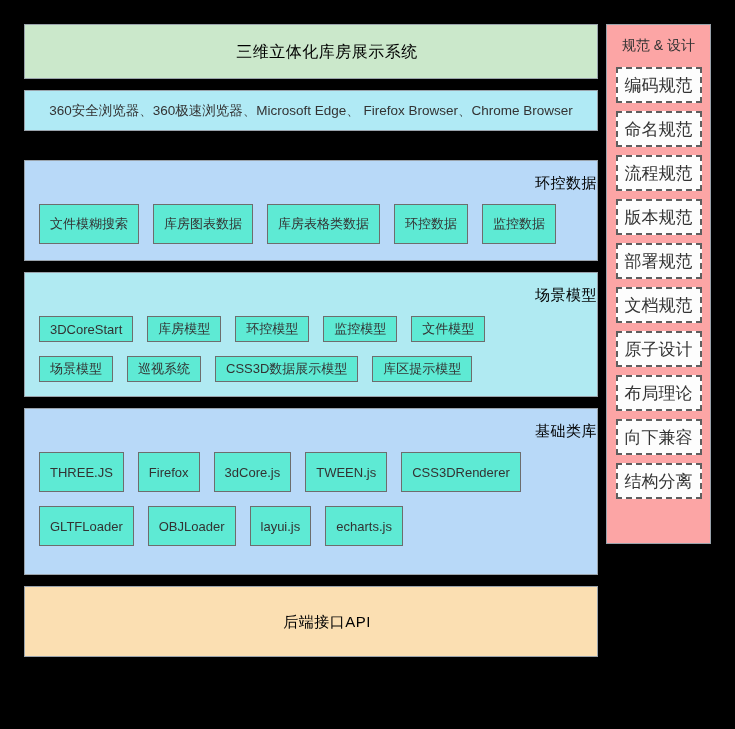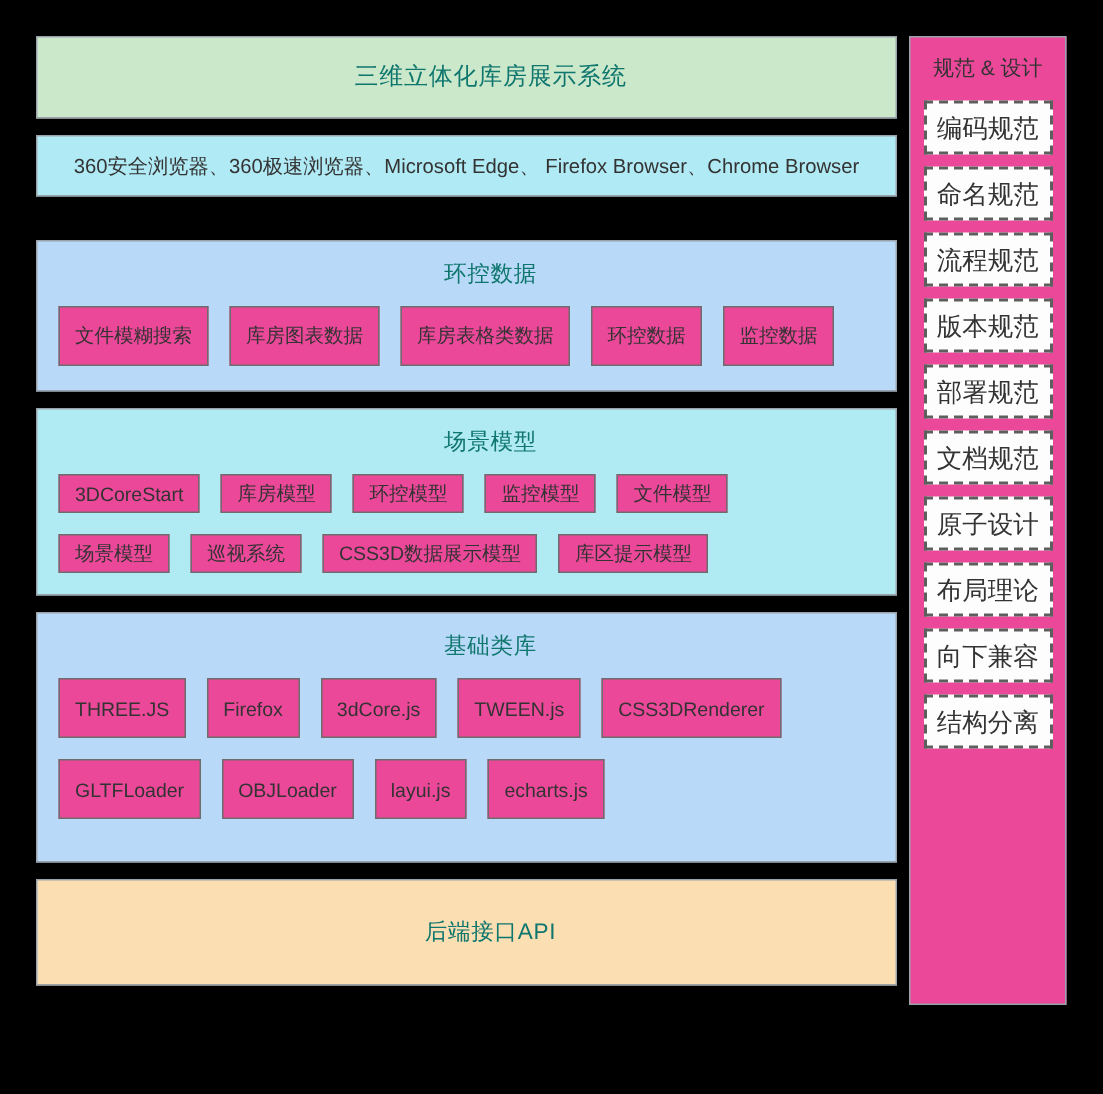--- a/index.html
+++ b/index.html
@@ -35,22 +35,22 @@
     flex-direction: column;
   }
 
   
   .panel {
     box-sizing: border-box;
     border: 1px solid #9aa3ab;
     width: 100%;
   }
   .panel-title {
-    text-align: center;
-    color: #0f766e;
+    text-align: right;
+    color: #000000;
     font-size: 15px;
     line-height: 1;
     letter-spacing: 0.5px;
     margin-left: 32px;
   }
 
   
   .title-banner {
     height: 55px;
     background: #cbe8cb;
@@ -106,38 +106,38 @@
     display: flex;
     flex-direction: row;
     align-items: stretch;
     padding: 0 14px;
     gap: 14px;
     margin-top: 14px;
   }
 
   .cell {
     box-sizing: border-box;
-    background: #ec4899;
+    background: #5eead4;
     border: 1px solid #6d6d6d;
     display: flex;
     align-items: center;
     justify-content: center;
     font-size: 13px;
     color: #333333;
     white-space: nowrap;
     padding: 0 10px;
   }
   .cell.h40 { height: 40px; }
   .cell.h42 { height: 26px; }
 
   
   .spec-panel {
-    background: #ec4899;
+    background: #fca5a5;
     flex: 0 0 auto;
-    height: 646px;
+    height: 520px;
     padding: 12px 9px 10px 9px;
     box-sizing: border-box;
     display: flex;
     flex-direction: column;
     align-items: center;
   }
   .spec-title {
     font-size: 14px;
     color: #333333;
     margin-bottom: 12px;

